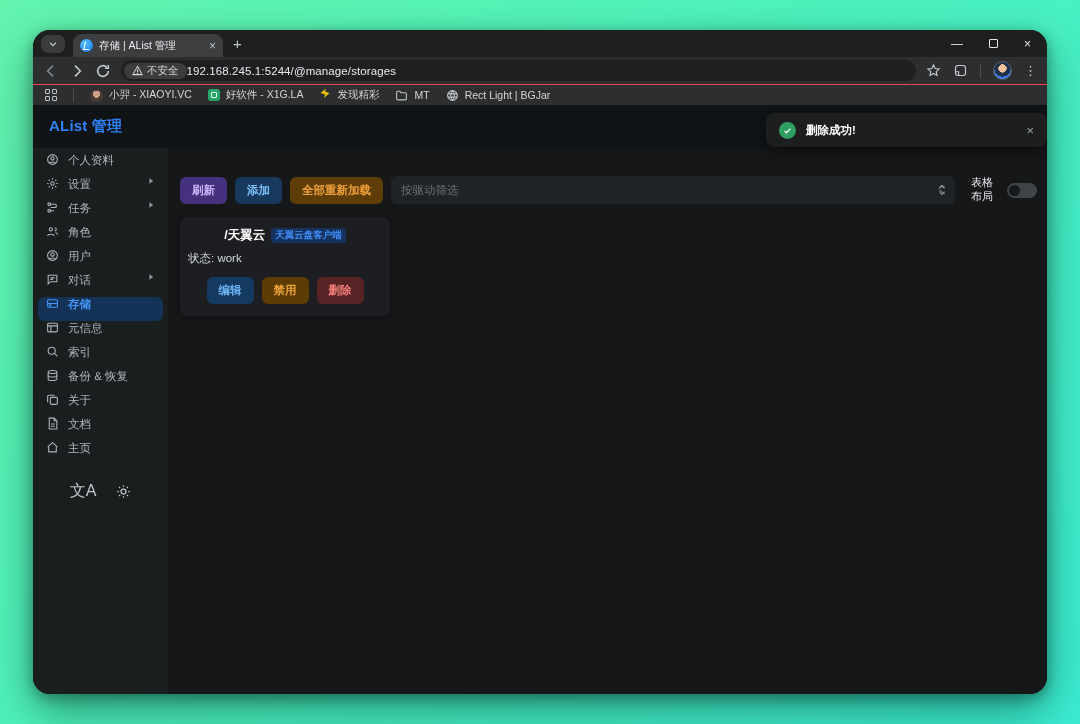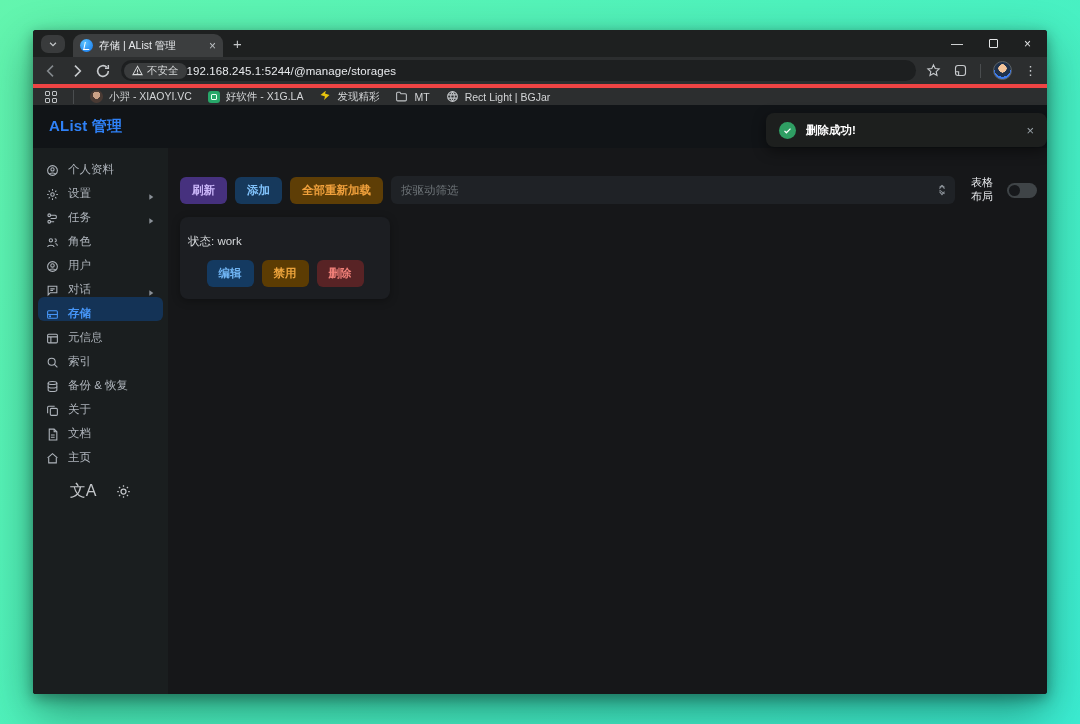--- a/index.html
+++ b/index.html
@@ -4,21 +4,21 @@
 <style>
   * { margin:0; padding:0; box-sizing:border-box; }
   html,body { width:1080px; height:724px; overflow:hidden; }
   body {
     font-family:"Liberation Sans","DejaVu Sans",sans-serif;
     background:linear-gradient(135deg,#63f5ae 0%,#4df2bd 45%,#3bedd2 100%);
     position:relative;
   }
   .window {
     position:absolute; left:33px; top:30px; width:1014px; height:664px;
-    border-radius:3px; overflow:hidden; background:#161719;
+    border-radius:17px; overflow:hidden; background:#161719;
     box-shadow:0 18px 45px rgba(0,40,30,.45), 0 4px 14px rgba(0,0,0,.35);
     display:flex; flex-direction:column;
   }
   
   .tabstrip { height:27px; background:#1e2020; display:flex; align-items:center; padding:0 8px; flex:none; }
   .tabsearch-btn { width:24px; height:18px; border-radius:7px; background:#393b3c; display:flex; align-items:center; justify-content:center; margin-right:8px; }
   .tab { height:23px; margin-top:4px; width:150px; background:#3c3e3f; border-radius:9px 9px 0 0; display:flex; align-items:center; padding:0 7px; gap:6px; }
   .tab-title { font-size:10.5px; color:#e8eaed; white-space:nowrap; overflow:hidden; flex:1; }
   .tab-close { color:#bdc1c4; font-size:12px; line-height:1; }
   .favicon { width:13px; height:13px; border-radius:50%; background:radial-gradient(circle at 35% 30%,#59c2ff,#1273eb); position:relative; flex:none; }
@@ -30,39 +30,39 @@
   .toolbar { height:27px; background:#2c2e2f; display:flex; align-items:center; padding:0 10px; gap:10px; flex:none; }
   .nav-ico { width:16px; height:16px; flex:none; }
   .urlpill { flex:1; height:21px; background:#1d1f20; border-radius:11px; display:flex; align-items:center; padding:0 4px 0 3px; max-width:800px; }
   .secchip { height:16px; background:#3a3c3d; border-radius:8px; display:flex; align-items:center; gap:4px; padding:0 8px; }
   .secchip span { font-size:10.5px; color:#d8dadb; }
   .url-text { font-size:11.5px; color:#e8eaed; letter-spacing:.1px; }
   .tb-right { display:flex; align-items:center; gap:12px; margin-left:auto; }
   .tb-sep { width:1px; height:14px; background:#4a4d4f; }
   .profile-avatar { width:19px; height:19px; border-radius:50%; background:radial-gradient(circle at 50% 38%,#f3c49a 0 30%,#20324d 31% 60%,#3d7cf0 61%); border:1px solid #5a6063; }
   .dots { color:#c6c9cc; font-size:13px; letter-spacing:0; }
-  .bookmarks { height:21px; background:#2c2e2f; border-top:4px solid #ef4444; display:flex; align-items:center; padding:0 12px; gap:16px; flex:none; }
+  .bookmarks { height:21px; background:#2c2e2f; border-top:1px solid #ef4444; display:flex; align-items:center; padding:0 12px; gap:16px; flex:none; }
   .bm { display:flex; align-items:center; gap:6px; }
   .bm-label { font-size:10.5px; color:#d3d5d7; white-space:nowrap; }
   .apps-grid { display:grid; grid-template-columns:5px 5px; grid-gap:2px; }
   .apps-grid i { width:5px; height:5px; border:1.2px solid #c0c3c6; border-radius:1px; }
   .bm-avatar { width:13px; height:13px; border-radius:50%; background:radial-gradient(circle at 50% 40%,#caa085 0 35%,#4a3a33 36%); }
   .bm-green { width:12px; height:12px; border-radius:3px; background:#27a769; position:relative; }
   .bm-green:after { content:""; position:absolute; inset:3px; border:1.2px solid #eafff3; border-radius:1px; }
   
   .page { flex:1; display:flex; flex-direction:column; position:relative; background:#161719; }
   .appheader { height:43px; background:#111417; display:flex; align-items:center; padding:0 16px; flex:none; }
   .app-title { font-size:15px; font-weight:bold; color:#2f81f7; letter-spacing:.2px; }
   .toast { position:absolute; top:8px; right:0; width:281px; height:34px; background:#1d1f1e; border-radius:8px; display:flex; align-items:center; padding:0 13px; box-shadow:0 4px 14px rgba(0,0,0,.45); z-index:5; }
   .toast-ico { width:17px; height:17px; border-radius:50%; background:#2f9e63; display:flex; align-items:center; justify-content:center; flex:none; }
   .toast-msg { font-size:11.5px; font-weight:bold; color:#ffffff; margin-left:10px; }
   .toast-close { margin-left:auto; color:#9aa3a9; font-size:13px; line-height:1; }
   .page-body { flex:1; display:flex; min-height:0; }
   .sidebar { width:135px; background:#1a1e1f; flex:none; padding-top:5px; display:flex; flex-direction:column; }
-  .side-item { display:flex; align-items:flex-end; gap:9px; height:24px; margin:0 5px; padding:0 8px; border-radius:6px; color:#aeb4bb; font-size:11.5px; }
+  .side-item { display:flex; align-items:flex-start; gap:9px; height:24px; margin:0 5px; padding:0 8px; border-radius:6px; color:#aeb4bb; font-size:11.5px; }
   .side-item svg { flex:none; }
   .side-item .lbl { white-space:nowrap; }
   .side-item .chev { margin-left:auto; }
   .side-item.active { background:#143356; color:#4696f8; font-weight:bold; }
   .side-footer { display:flex; align-items:center; justify-content:center; gap:20px; margin-top:16px; color:#c3c6c9; }
   .lang-glyph { font-size:16px; font-weight:normal; }
   .content { flex:1; position:relative; padding:8px 10px 0 12px; }
   .ctl-row { display:flex; align-items:center; gap:8px;margin-top:20px; }
   .btn { border:none; border-radius:6px; font-size:11.5px; font-weight:bold; padding:6px 12px; font-family:inherit; white-space:nowrap; }
   .btn-refresh { background:#46317e; color:#cbb7fa; }
@@ -330,20 +330,24 @@
           <div class="layout-label">
             <div>表格</div>
             <div>布局</div>
           </div>
           <div class="toggle">
               <span class="knob"></span>
             </div>
         </div>
 
         <div class="card">
+          <div class="card-title-row">
+            <span class="mount">/天翼云</span>
+            <span class="drv-badge">天翼云盘客户端</span>
+          </div>
           <div class="status-line">状态: work</div>
           <div class="card-actions">
             <button class="btn btn-edit">编辑</button>
             <button class="btn btn-disable">禁用</button>
             <button class="btn btn-delete">删除</button>
           </div>
         </div>
       </div>
     </div>
   </div>

